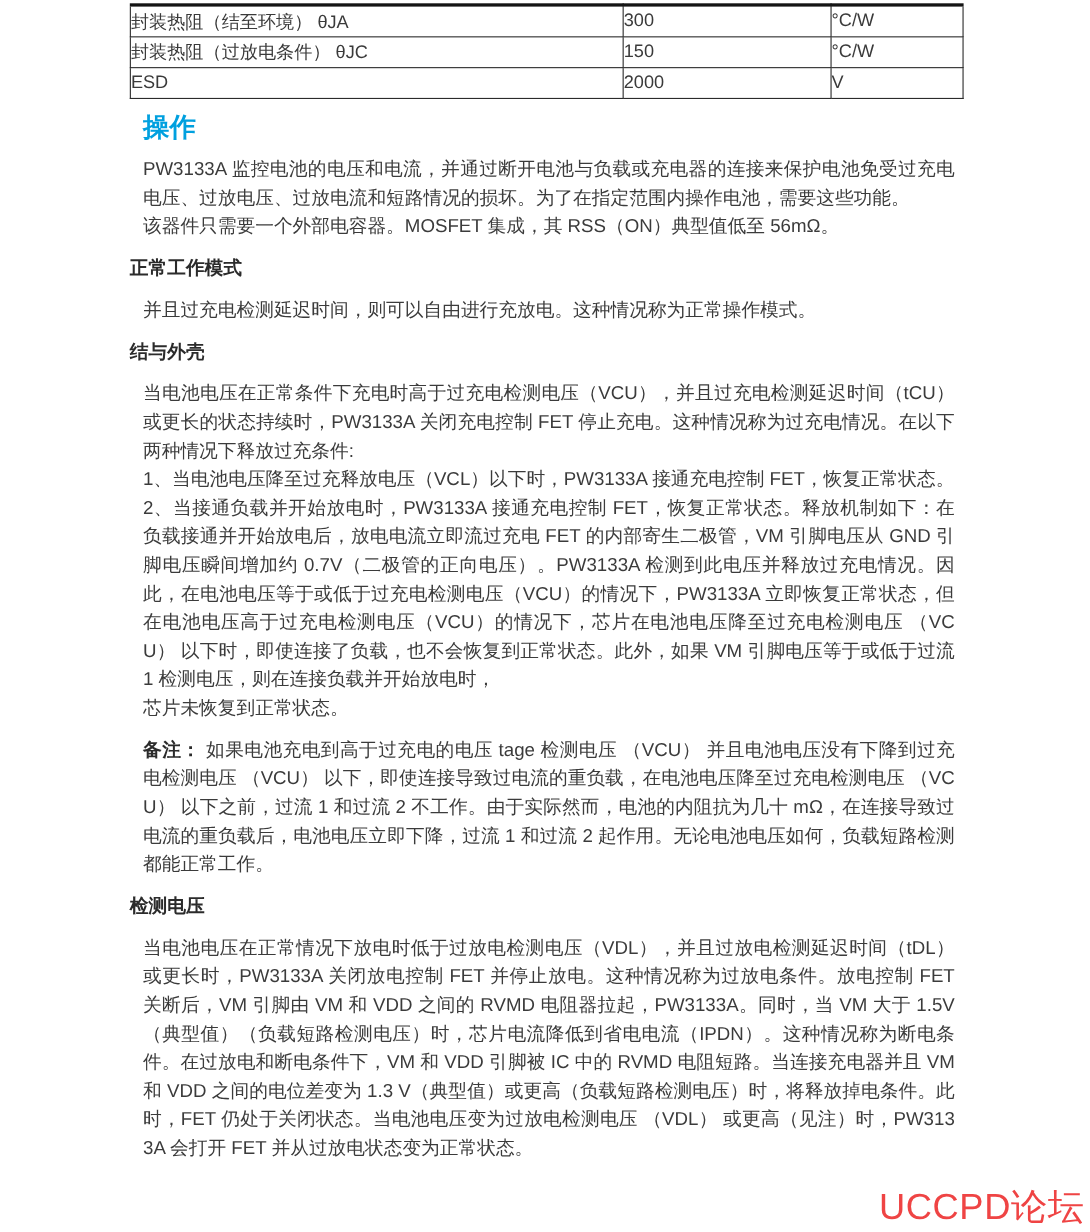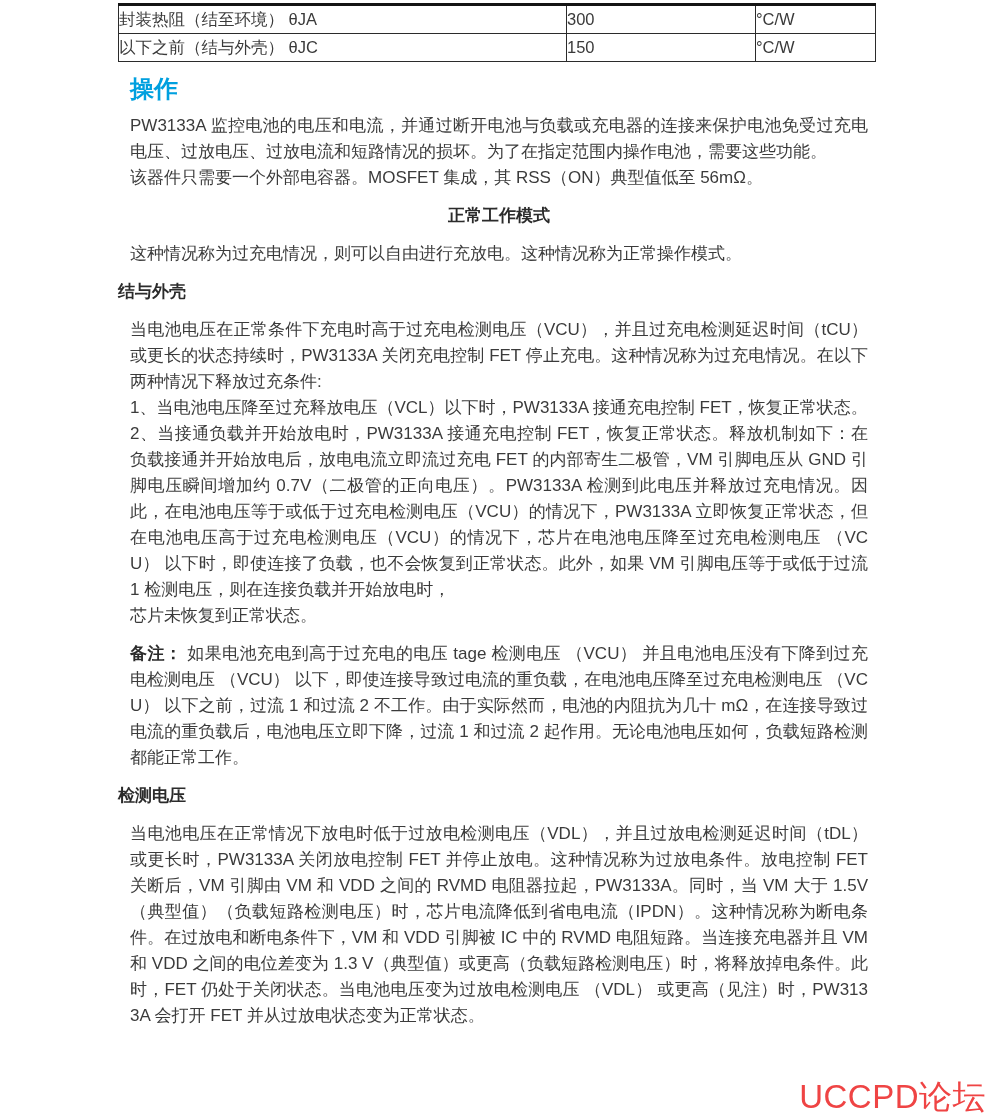--- a/index.html
+++ b/index.html
@@ -56,21 +56,21 @@
     word-break: break-all;
   }
   p.intro { margin-top: 9px; }
   h2.sub {
     font-size: 17px;
     line-height: 26px;
     font-weight: 700;
     color: #2b2b2b;
     margin: 0;
   }
-  .mt-normal  { margin-top: 28px; text-align: center; }
+  .mt-normal  { margin-top: 28px; }
   .mt-oc      { margin-top: 30px; }
   .mt-note    { margin-top: 26px; }
   .mt-od      { margin-top: 32px; }
   .mt-final   { margin-top: 8px; }
   p.note-p strong { color: #2b2b2b; font-weight: 700; }
 
   
   .watermark {
     position: absolute;
     right: 5px;
@@ -92,34 +92,39 @@
         <col class="c-value">
         <col class="c-unit">
       </colgroup>
     <tbody>
       <tr>
         <td class="param">封装热阻（结至环境）  θJA</td>
         <td class="value">300</td>
         <td class="unit">°C/W</td>
       </tr>
       <tr>
-        <td class="param">以下之前（结与外壳）  θJC</td>
+        <td class="param">封装热阻（过放电条件）  θJC</td>
         <td class="value">150</td>
         <td class="unit">°C/W</td>
+      </tr>
+      <tr>
+        <td class="param">ESD</td>
+        <td class="value">2000</td>
+        <td class="unit">V</td>
       </tr>
     </tbody>
   </table>
 
   <h1 class="sec-title">操作</h1>
 
   <p class="body intro">PW3133A 监控电池的电压和电流，并通过断开电池与负载或充电器的连接来保护电池免受过充电电压、过放电压、过放电流和短路情况的损坏。为了在指定范围内操作电池，需要这些功能。
 该器件只需要一个外部电容器。MOSFET 集成，其 RSS（ON）典型值低至 56mΩ。</p>
 
   <h2 class="sub mt-normal">正常工作模式</h2>
-  <p class="body">这种情况称为过充电情况，则可以自由进行充放电。这种情况称为正常操作模式。</p>
+  <p class="body">并且过充电检测延迟时间，则可以自由进行充放电。这种情况称为正常操作模式。</p>
 
   <h2 class="sub mt-oc">结与外壳</h2>
   <p class="body">当电池电压在正常条件下充电时高于过充电检测电压（VCU），并且过充电检测延迟时间（tCU）或更长的状态持续时，PW3133A 关闭充电控制 FET 停止充电。这种情况称为过充电情况。在以下两种情况下释放过充条件:
 1、当电池电压降至过充释放电压（VCL）以下时，PW3133A 接通充电控制 FET，恢复正常状态。
 2、当接通负载并开始放电时，PW3133A 接通充电控制 FET，恢复正常状态。释放机制如下：在负载接通并开始放电后，放电电流立即流过充电 FET 的内部寄生二极管，VM 引脚电压从 GND 引脚电压瞬间增加约 0.7V（二极管的正向电压）。PW3133A 检测到此电压并释放过充电情况。因此，在电池电压等于或低于过充电检测电压（VCU）的情况下，PW3133A 立即恢复正常状态，但在电池电压高于过充电检测电压（VCU）的情况下，芯片在电池电压降至过充电检测电压 （VCU） 以下时，即使连接了负载，也不会恢复到正常状态。此外，如果 VM 引脚电压等于或低于过流 1 检测电压，则在连接负载并开始放电时，
 芯片未恢复到正常状态。</p>
 
   <p class="body note-p mt-note"><strong>备注：</strong><span> 如果电池充电到高于过充电的电压 tage 检测电压 （VCU） 并且电池电压没有下降到过充电检测电压 （VCU） 以下，即使连接导致过电流的重负载，在电池电压降至过充电检测电压 （VCU） 以下之前，过流 1 和过流 2 不工作。由于实际然而，电池的内阻抗为几十 mΩ，在连接导致过电流的重负载后，电池电压立即下降，过流 1 和过流 2 起作用。无论电池电压如何，负载短路检测都能正常工作。</span></p>
 
   <h2 class="sub mt-od">检测电压</h2>

